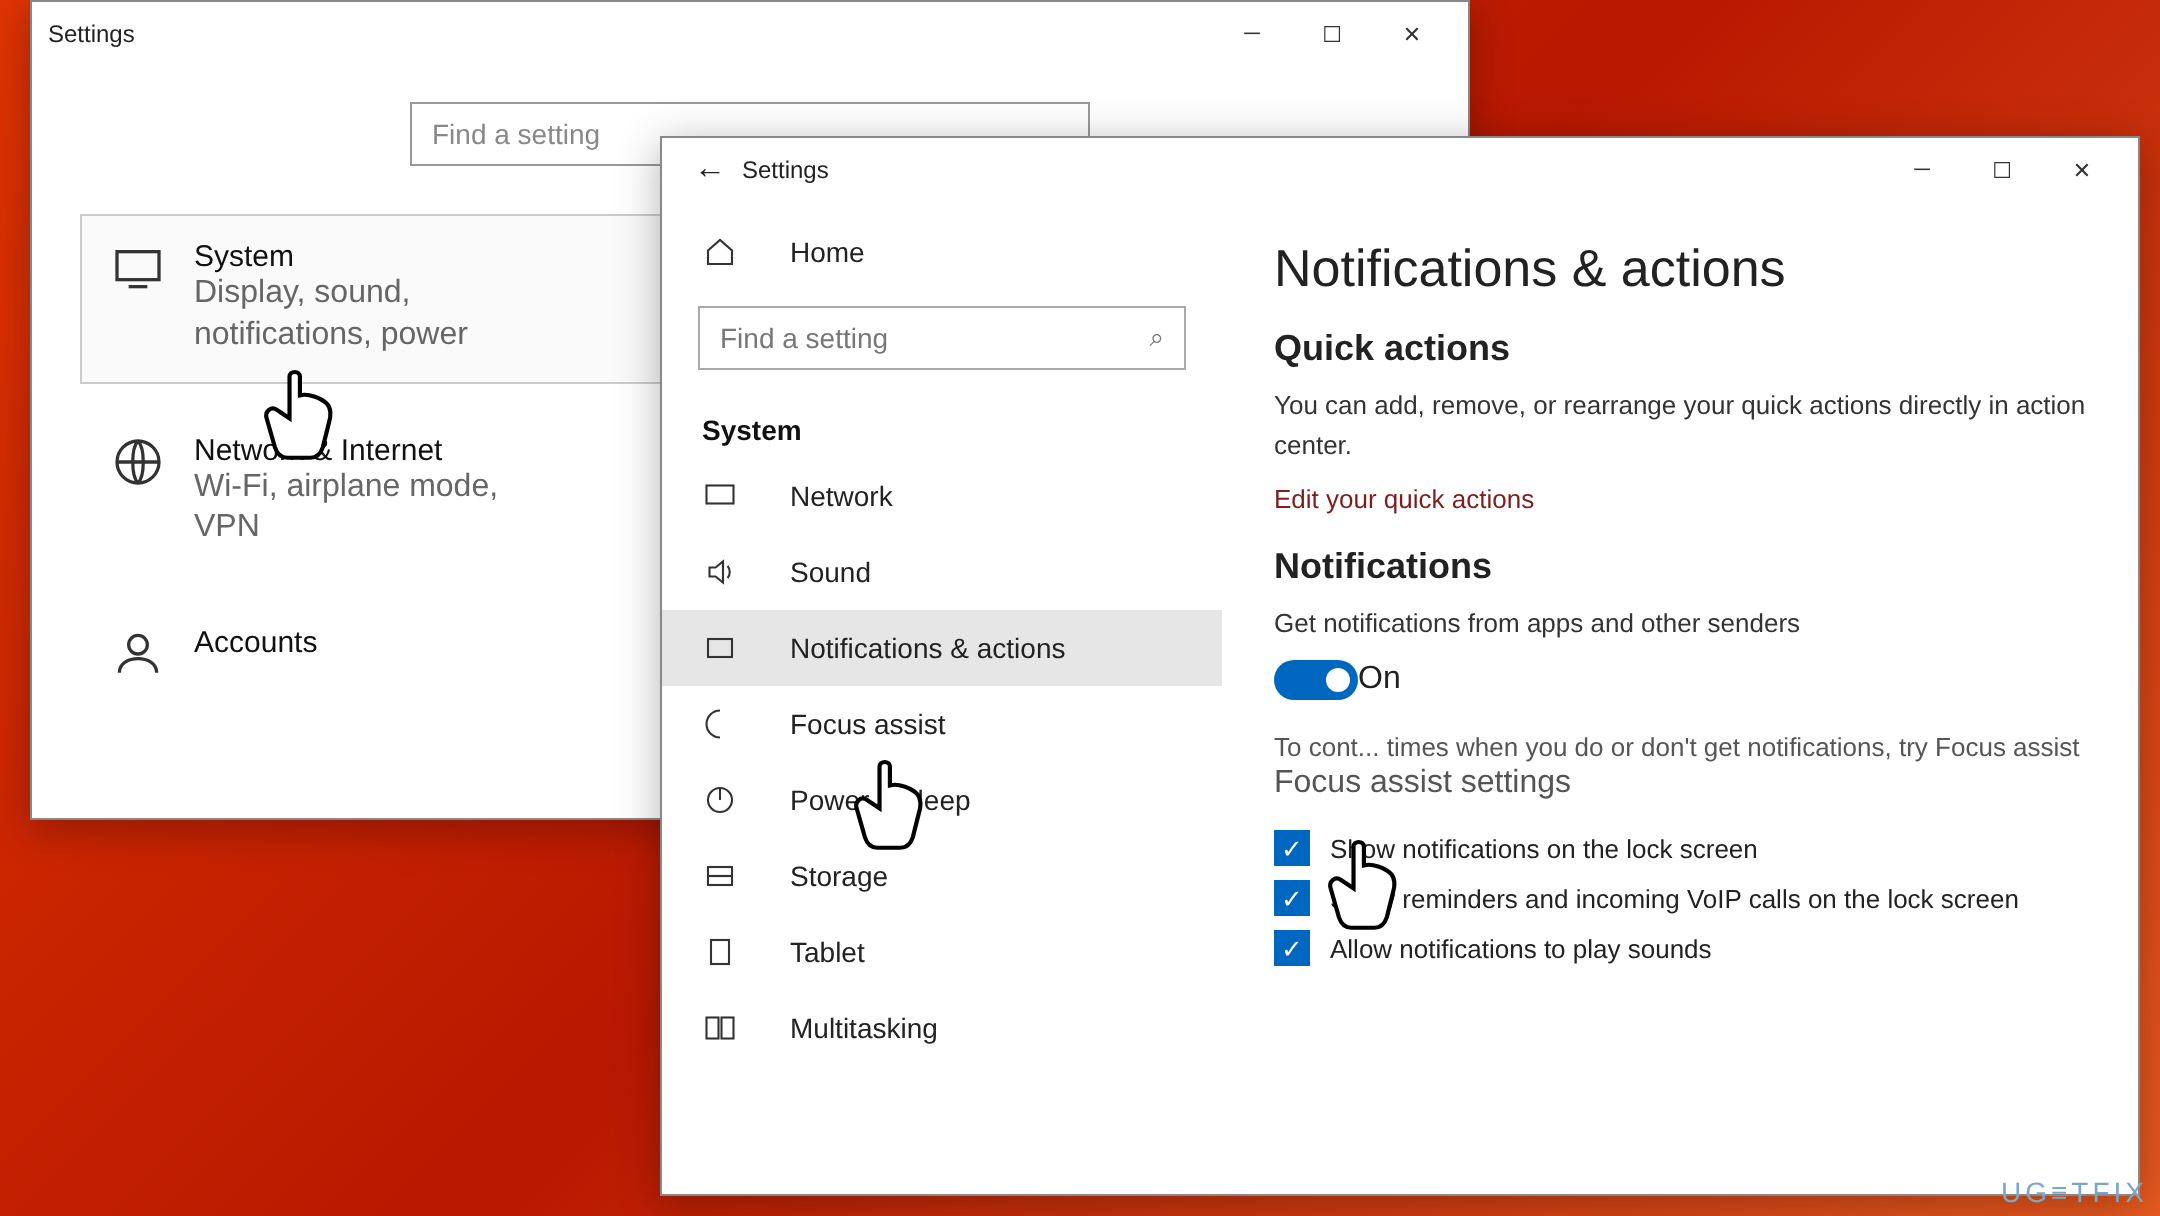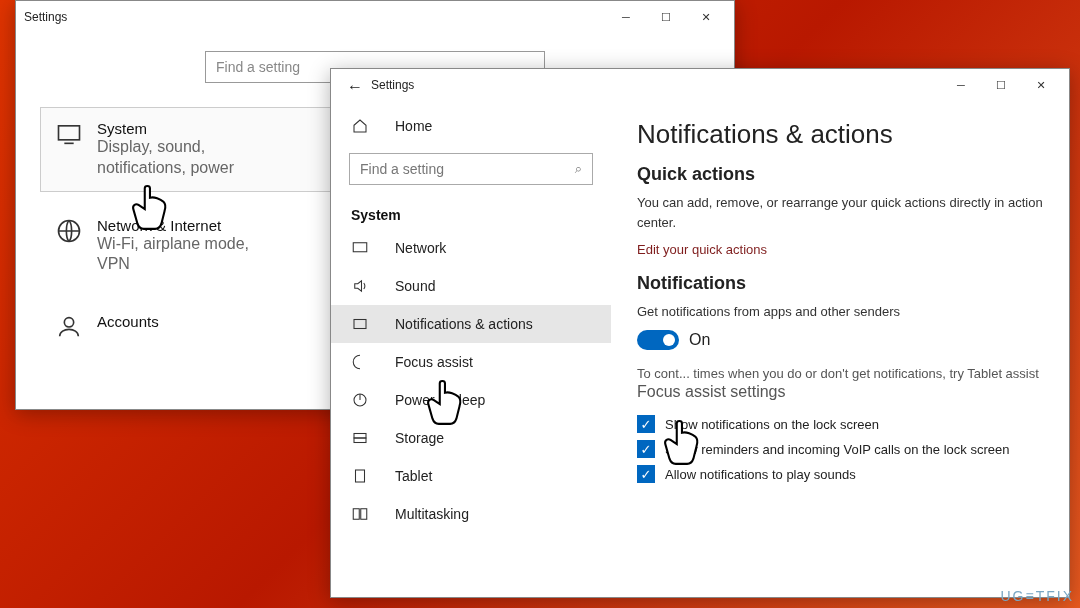--- a/index.html
+++ b/index.html
@@ -28,21 +28,21 @@
 .sidebar .row.sel { background: #e6e6e6; }
 .sidebar .search2 { margin: 8px 18px 12px; height: 32px; border: 1px solid #aaa; display: flex; align-items: center; padding: 0 10px; color: #777; font-size: 14px; justify-content: space-between; }
 .sidebar .hdr { padding: 10px 20px 6px; font-weight: 600; font-size: 14px; color: #111; }
 .ricon { width: 18px; height: 18px; display: flex; align-items: center; justify-content: center; flex-shrink: 0; }
 
 .content { flex: 1; padding: 18px 26px 0; overflow: hidden; color: #222; }
 .content h1 { font-size: 26px; font-weight: 400; margin-bottom: 14px; }
 .content h2 { font-size: 18px; font-weight: 700; margin: 10px 0 8px; }
 .content p { font-size: 13px; color: #333; line-height: 1.5; }
 .content .link { font-size: 13px; color: #7f1d1d; margin: 10px 0 16px; }
-.toggle { display: flex; align-items: center; gap: 10px; margin: 8px 0 14px; }
+.toggle { display: flex; align-items: center; gap: 0; margin: 8px 0 14px; }
 .tog { width: 42px; height: 20px; background: #0067c0; border-radius: 10px; position: relative; }
 .tog::after { content: ""; position: absolute; width: 12px; height: 12px; background: #fff; border-radius: 50%; top: 4px; right: 4px; }
 .cbrow { display: flex; align-items: center; gap: 10px; margin: 7px 0; font-size: 13px; }
 .cb { width: 18px; height: 18px; background: #0067c0; color: #fff; display: flex; align-items: center; justify-content: center; font-size: 13px; }
 
 .cursor { position: absolute; width: 42px; height: 52px; pointer-events: none; }
 .cursor svg { width: 100%; height: 100%; }
 
 .watermark { position: absolute; right: 6px; bottom: 4px; font-size: 14px; color: #7aa7c4; letter-spacing: 2px; font-family: Arial; margin-top: 44px; }
 
@@ -232,21 +232,21 @@
       <h1>Notifications &amp; actions</h1>
       <h2>Quick actions</h2>
       <p>You can add, remove, or rearrange your quick actions directly in action center.</p>
       <div class="link">Edit your quick actions</div>
       <h2>Notifications</h2>
       <p>Get notifications from apps and other senders</p>
       <div class="toggle">
         <div class="tog"></div>
         <span>On</span>
       </div>
-      <p style="color:#555">To cont... times when you do or don't get notifications, try Tablet assist</p>
+      <p style="color:#555">To cont... times when you do or don't get notifications, try Focus assist</p>
       <div style="color:#555;font-size:16px;margin-bottom:14px">Focus assist settings</div>
       <div class="cbrow">
           <span class="cb">✓</span>
           <span>Show notifications on the lock screen</span>
         </div>
       <div class="cbrow">
           <span class="cb">✓</span>
           <span>Show reminders and incoming VoIP calls on the lock screen</span>
         </div>
       <div class="cbrow">

